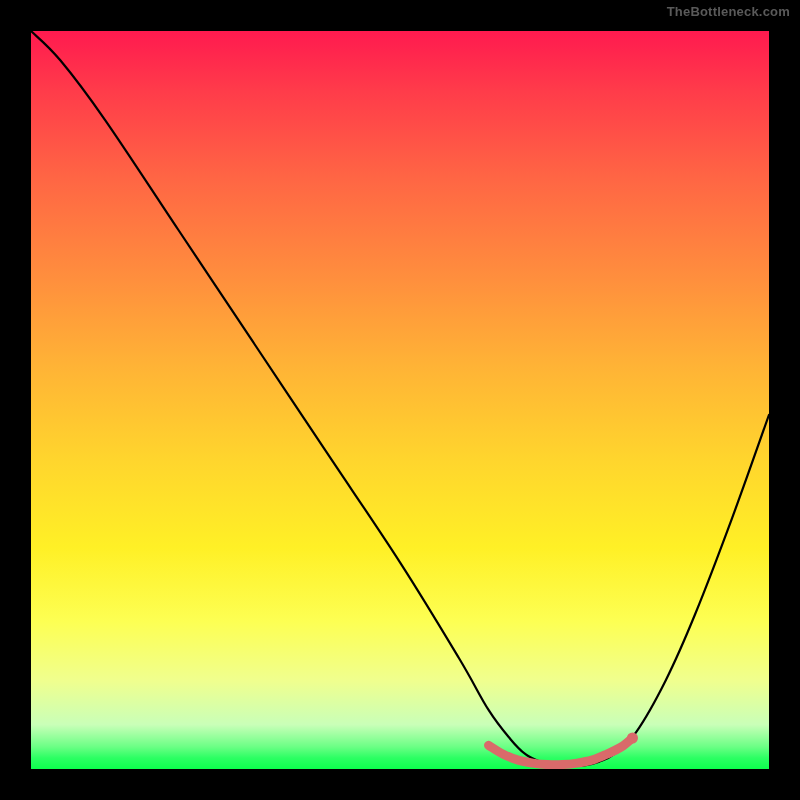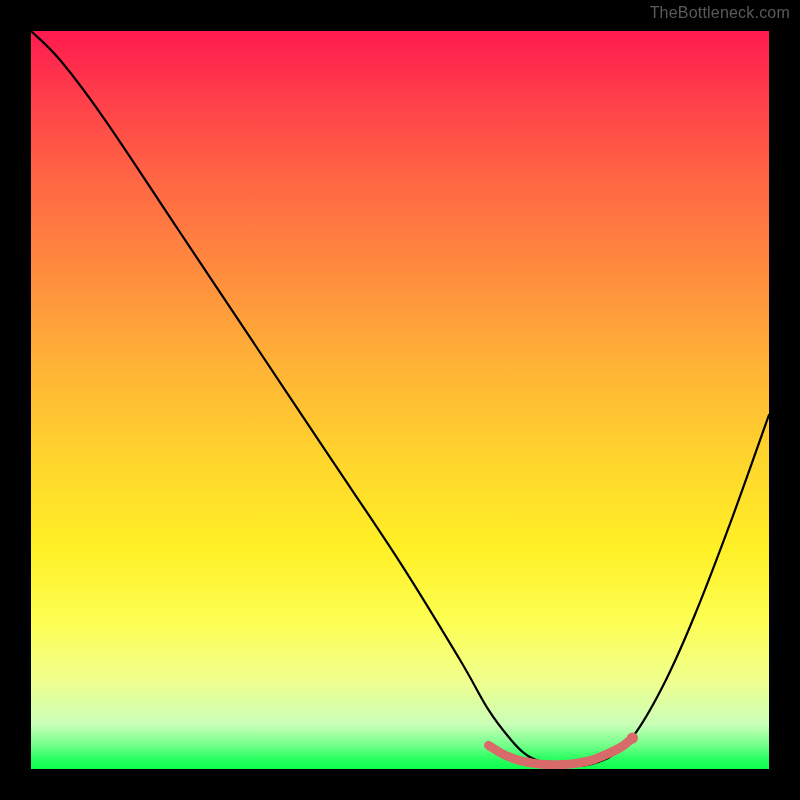--- a/index.html
+++ b/index.html
@@ -15,22 +15,22 @@
     position: relative;
     width: 800px;
     height: 800px;
     background: #000;
   }
   .watermark {
     position: absolute;
     top: 4px;
     right: 10px;
     color: #5a5a5a;
-    font-size: 16px;
-    font-weight: 400;
+    font-size: 13px;
+    font-weight: 700;
     letter-spacing: 0.2px;
     z-index: 50;
     user-select: none;
   }
   .plot-area {
     position: absolute;
     left: 31px;
     top: 31px;
     width: 738px;
     height: 738px;

